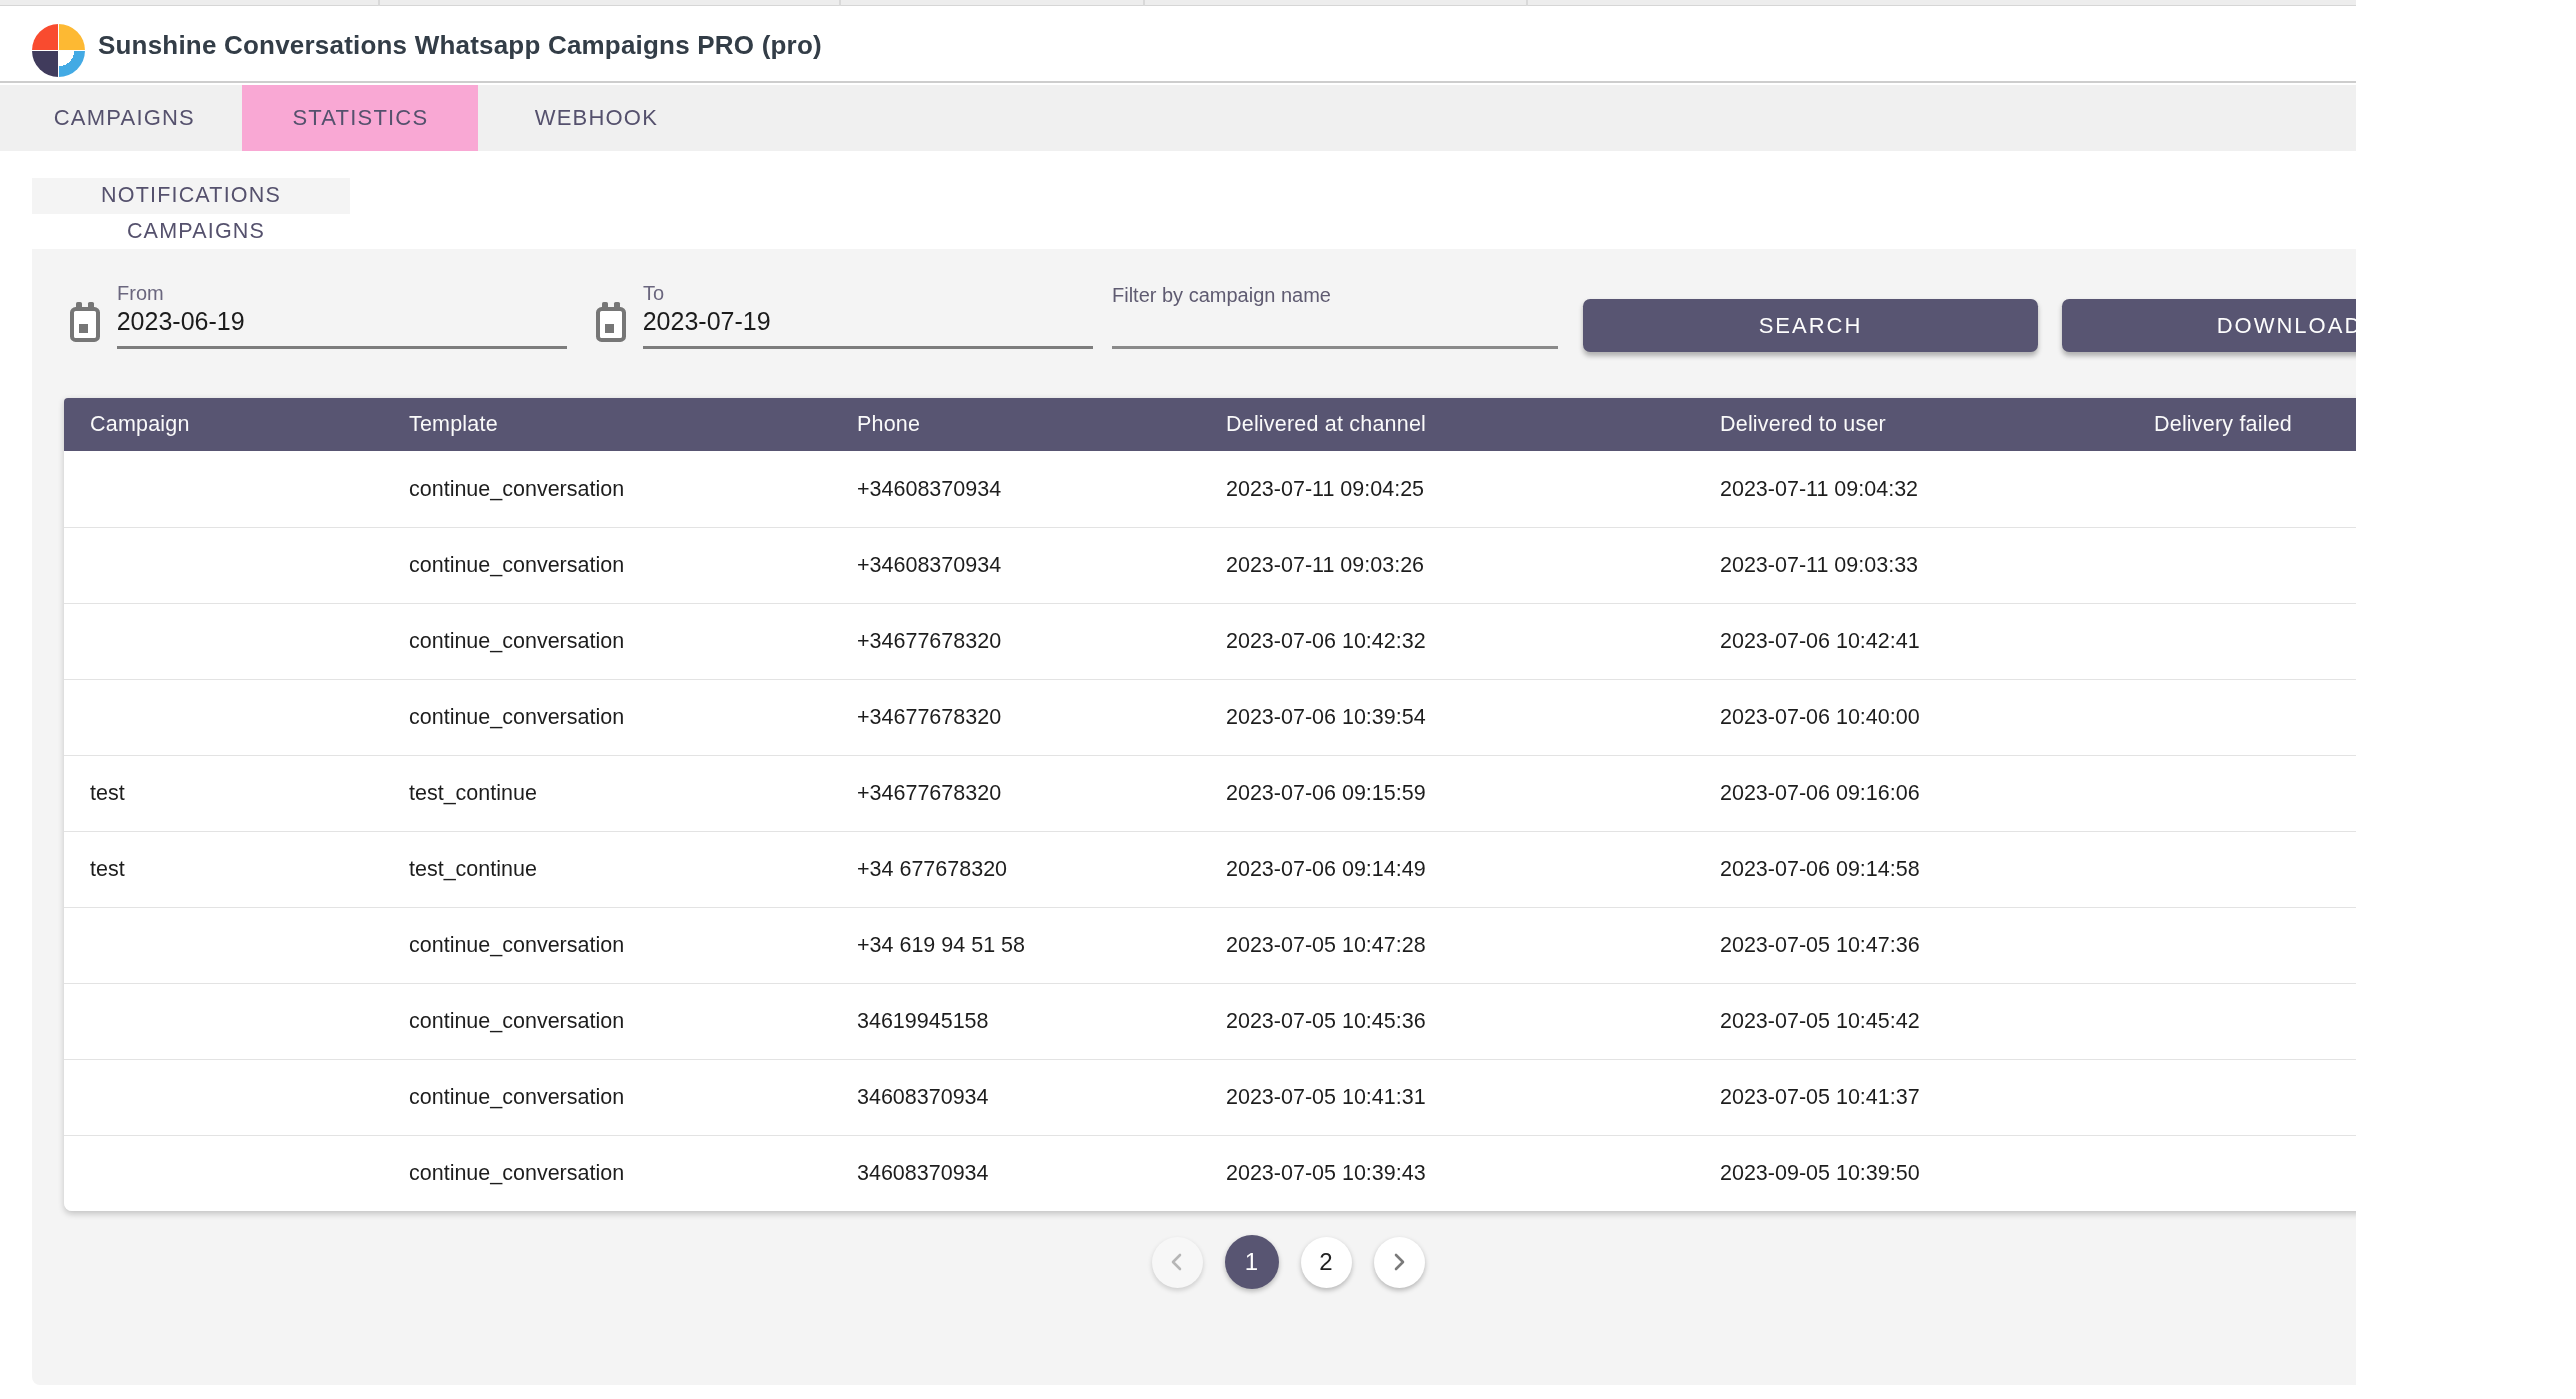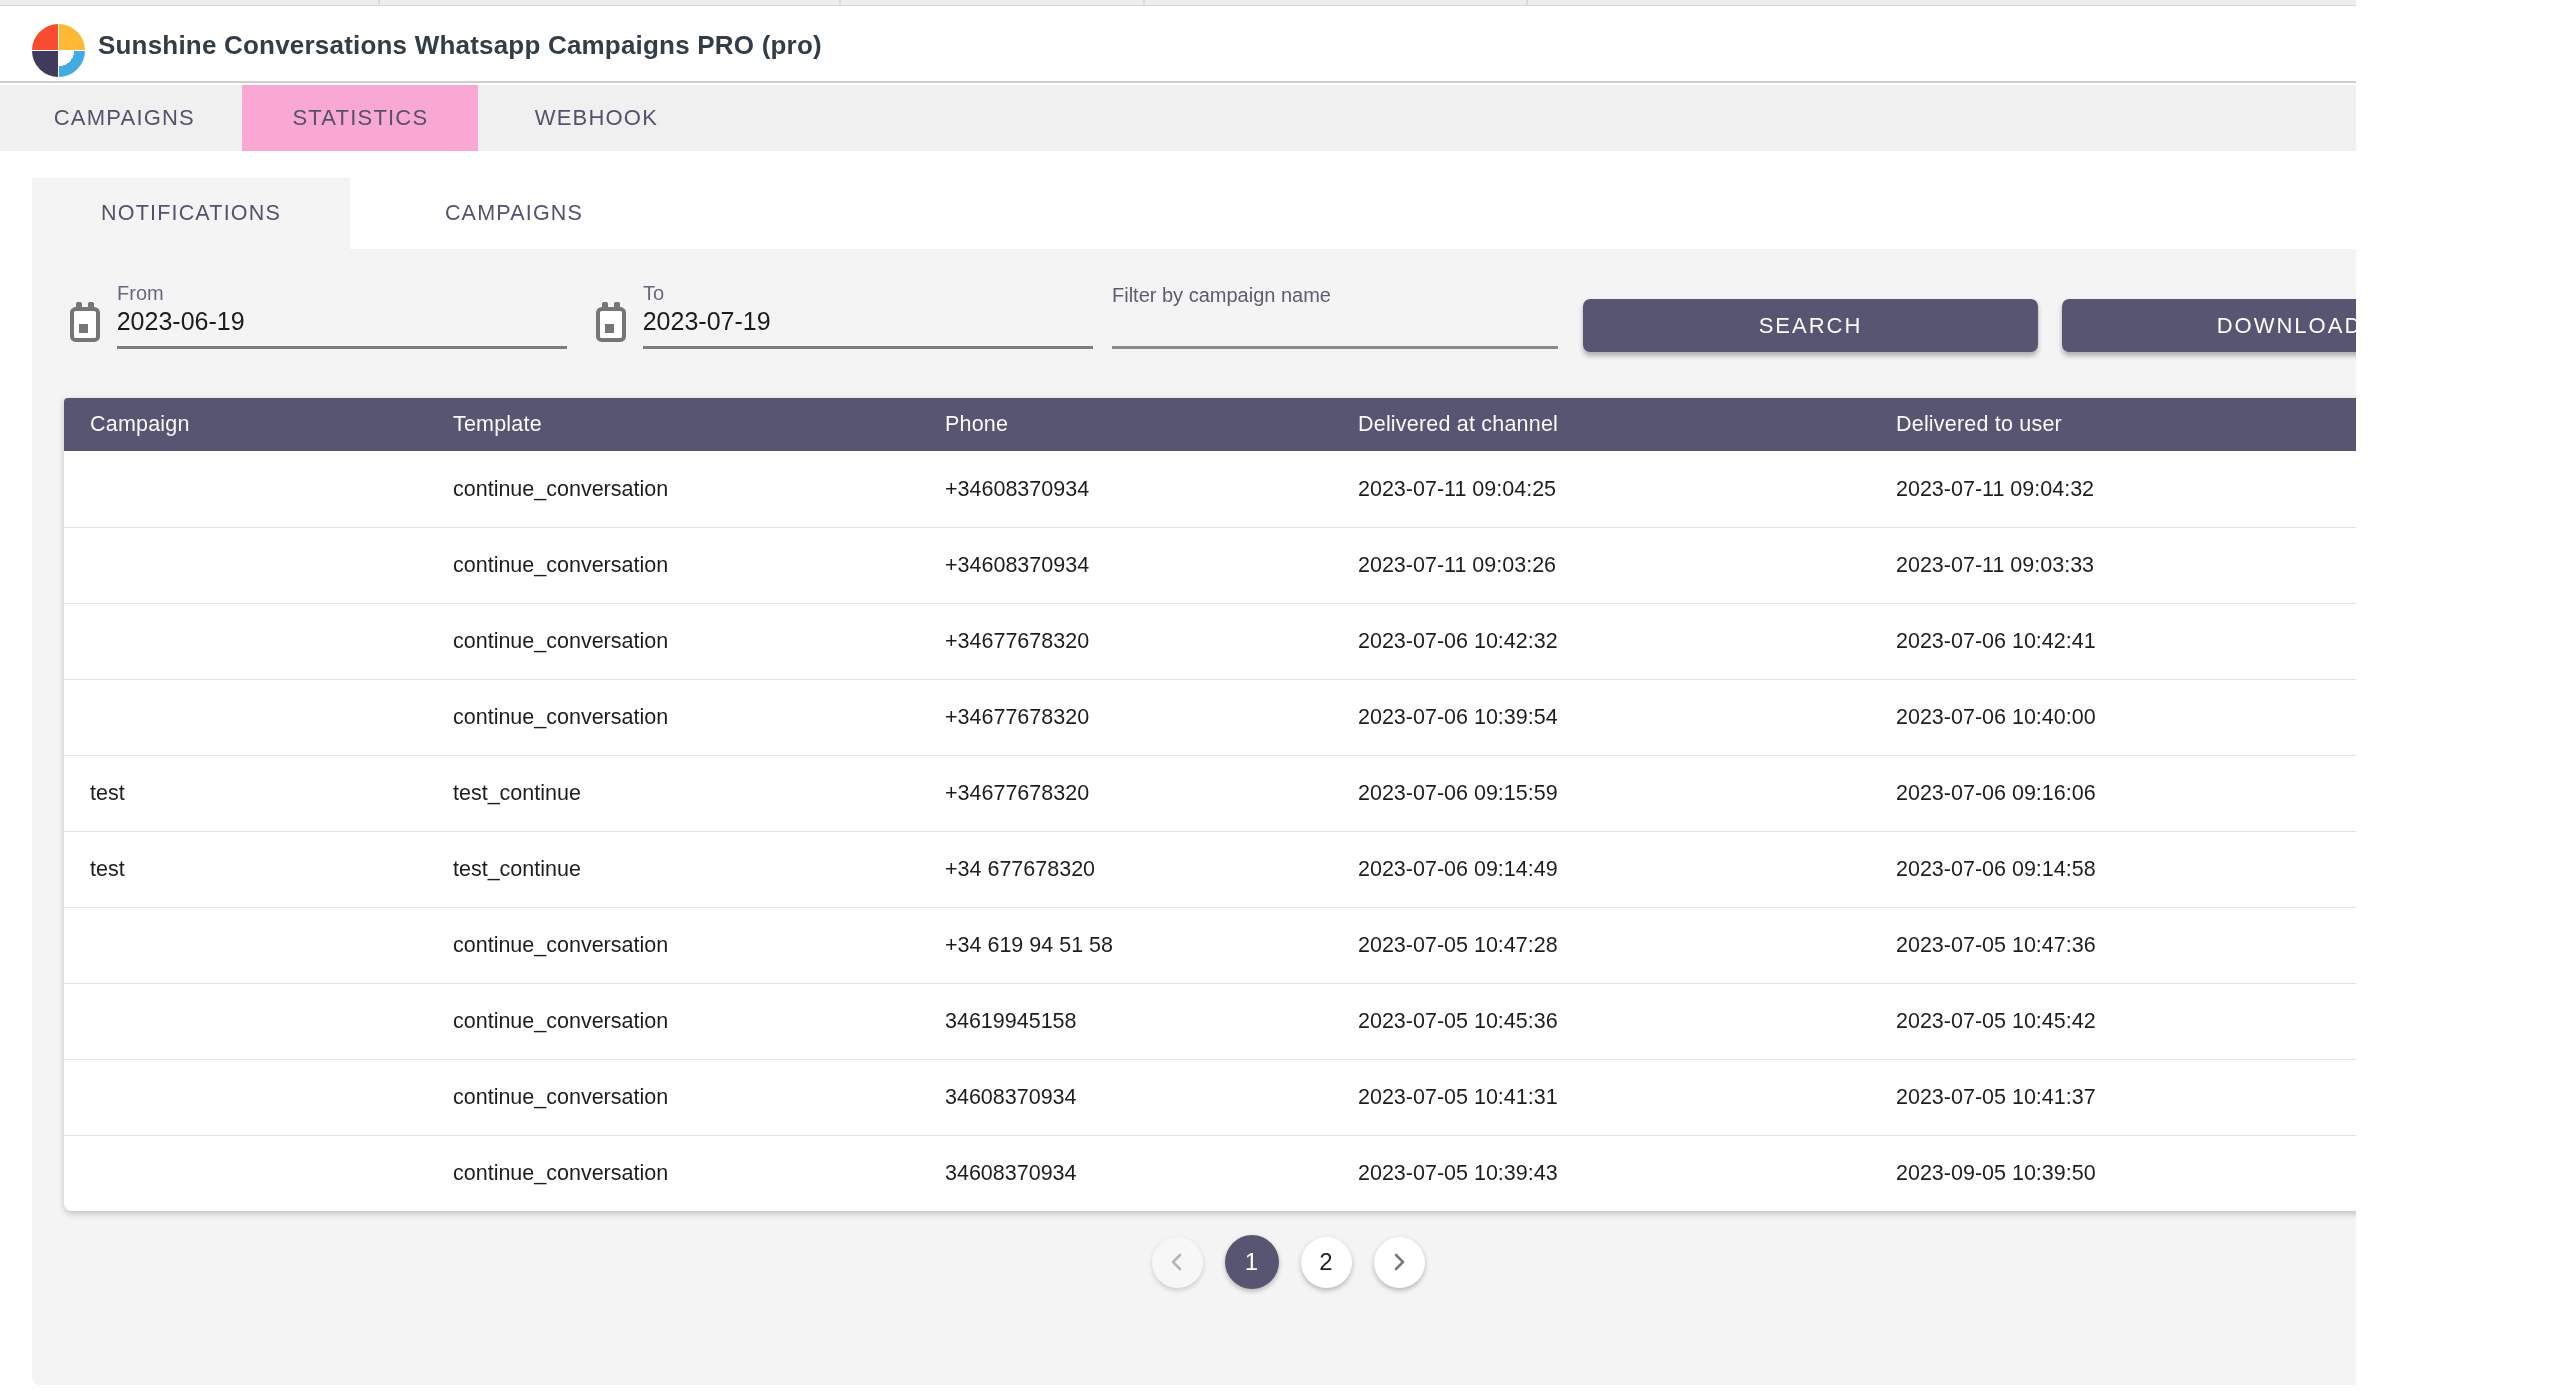--- a/index.html
+++ b/index.html
@@ -32,21 +32,21 @@
   .app-title{position:absolute;left:98px;top:0;height:75px;display:flex;align-items:center;font-size:26px;font-weight:700;color:#333d47;letter-spacing:0.2px;}
 
   
   .main-tabs{position:absolute;left:0;top:85px;width:2576px;height:66px;background:var(--tabbar-bg,#f0f0f0);display:flex;}
   .main-tab{width:236px;height:66px;margin-left:0;display:flex;align-items:center;justify-content:center;
             font-size:22px;font-weight:500;letter-spacing:1.2px;color:#55516d;text-transform:uppercase;cursor:pointer;}
   .main-tab:first-child{margin-left:6.4px;}
   .main-tab.active{background:#f9a8d4;}
 
   
-  .sub-tabs{position:absolute;left:32px;top:178px;height:71px;display:flex;}
+  .sub-tabs{position:absolute;left:32px;top:178px;height:71px;display:flex;flex-direction:column;}
   .sub-tab{width:318px;height:71px;display:flex;align-items:center;justify-content:center;
            font-size:21.5px;font-weight:500;letter-spacing:1.2px;color:#55516d;text-transform:uppercase;background:#fff;cursor:pointer;}
   .sub-tab.active{background:var(--card-bg,#f4f4f4);}
   .sub-tab.wide{width:328px;}
 
   
   .card{position:absolute;left:32px;top:249px;width:2512px;height:1136px;background:var(--card-bg,#f4f4f4);border-radius:0 4.8px 8px 8px;}
 
   
   .date-field{position:absolute;top:33px;width:502px;}
@@ -65,21 +65,21 @@
 
   .btn{position:absolute;top:50px;width:455px;height:53px;background:var(--accent,#585572);color:#fdfdfd;border:none;border-radius:7.2px;
        font-family:inherit;font-size:22px;font-weight:500;letter-spacing:2px;text-transform:uppercase;
        box-shadow:0 3.2px 4.8px rgba(0,0,0,.28);cursor:pointer;}
   .search-btn{left:1551px;}
   .download-btn{left:2030px;}
 
   
   .table{position:absolute;left:32px;top:149px;width:2449px;border-radius:4px 4px 8px 8px;overflow:hidden;
          box-shadow:0 2.4px 6.4px rgba(0,0,0,.2);}
-  .thead,.tr{display:grid;grid-template-columns:319px 448px 369px 494px 434px 1fr;align-items:center;gap:44px;}
+  .thead,.tr{display:grid;grid-template-columns:319px 448px 369px 494px 434px 1fr;align-items:center;}
   .thead{height:53px;background:var(--accent,#585572);}
   .th{padding-left:26px;font-size:21.5px;color:#fafafa;font-weight:400;letter-spacing:0.2px;}
   .tr{height:76px;background:#fff;border-top:1.6px solid #e3e3e3;}
   .tr:first-child{border-top:none;}
   .td{padding-left:26px;font-size:21.5px;color:#1d1d1d;}
 
   
   .pagination{position:absolute;left:0;right:0;top:986px;display:flex;justify-content:center;align-items:center;gap:22px;}
   .pg-circle{width:51px;height:51px;border-radius:50%;border:none;background:#fff;display:flex;align-items:center;justify-content:center;
              font-family:inherit;font-size:24px;color:#222;box-shadow:0 2.4px 5.6px rgba(0,0,0,.25);cursor:pointer;padding:0;}

